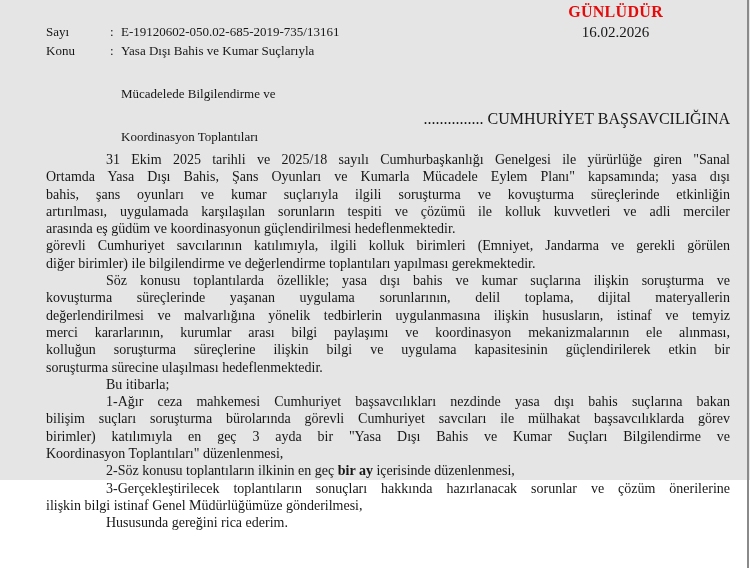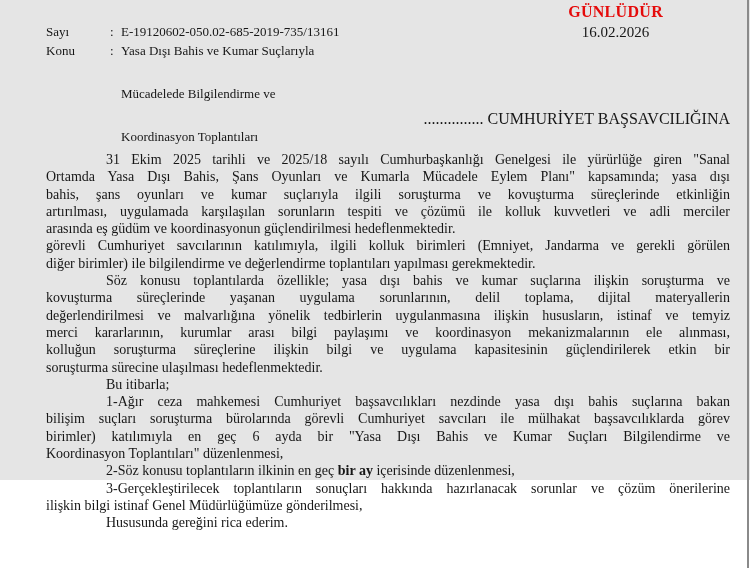--- a/index.html
+++ b/index.html
@@ -79,21 +79,21 @@
     <div class="line">diğer birimler) ile bilgilendirme ve değerlendirme toplantıları yapılması gerekmektedir.</div>
     <div class="line ind j">Söz konusu toplantılarda özellikle; yasa dışı bahis ve kumar suçlarına ilişkin soruşturma ve</div>
     <div class="line j">kovuşturma süreçlerinde yaşanan uygulama sorunlarının, delil toplama, dijital materyallerin</div>
     <div class="line j">değerlendirilmesi ve malvarlığına yönelik tedbirlerin uygulanmasına ilişkin hususların, istinaf ve temyiz</div>
     <div class="line j">merci kararlarının, kurumlar arası bilgi paylaşımı ve koordinasyon mekanizmalarının ele alınması,</div>
     <div class="line j">kolluğun soruşturma süreçlerine ilişkin bilgi ve uygulama kapasitesinin güçlendirilerek etkin bir</div>
     <div class="line">soruşturma sürecine ulaşılması hedeflenmektedir.</div>
     <div class="line ind">Bu itibarla;</div>
     <div class="line ind j">1-Ağır ceza mahkemesi Cumhuriyet başsavcılıkları nezdinde yasa dışı bahis suçlarına bakan</div>
     <div class="line j">bilişim suçları soruşturma bürolarında görevli Cumhuriyet savcıları ile mülhakat başsavcılıklarda görev</div>
-    <div class="line j">birimler) katılımıyla en geç 6 ayda bir "Yasa Dışı Bahis ve Kumar Suçları Bilgilendirme ve</div>
+    <div class="line j">birimler) katılımıyla en geç 3 ayda bir "Yasa Dışı Bahis ve Kumar Suçları Bilgilendirme ve</div>
     <div class="line">Koordinasyon Toplantıları" düzenlenmesi,</div>
     <div class="line ind"><span>2-Söz konusu toplantıların ilkinin en geç </span><b>bir ay</b><span> içerisinde düzenlenmesi,</span></div>
     <div class="line ind j">3-Gerçekleştirilecek toplantıların sonuçları hakkında hazırlanacak sorunlar ve çözüm önerilerine</div>
     <div class="line">ilişkin bilgi istinaf Genel Müdürlüğümüze gönderilmesi,</div>
     <div class="line ind">Hususunda gereğini rica ederim.</div>
   </div>
 
 </div>
 
 </body></html>

